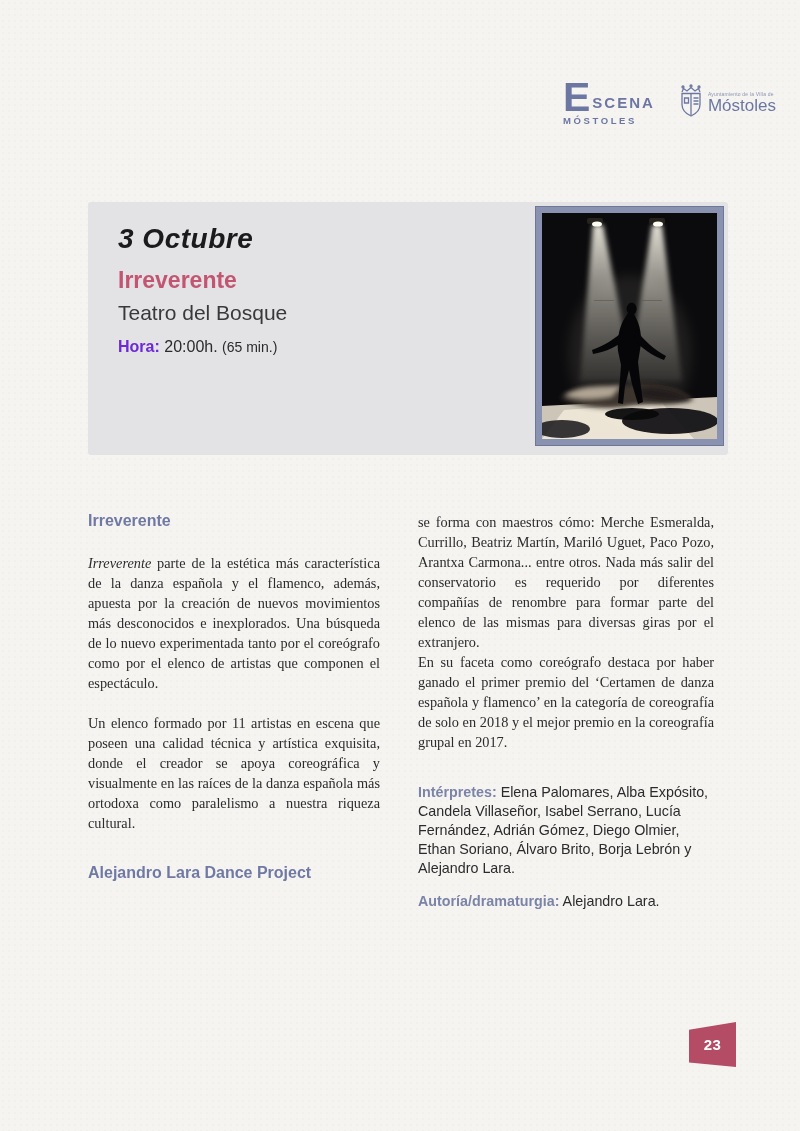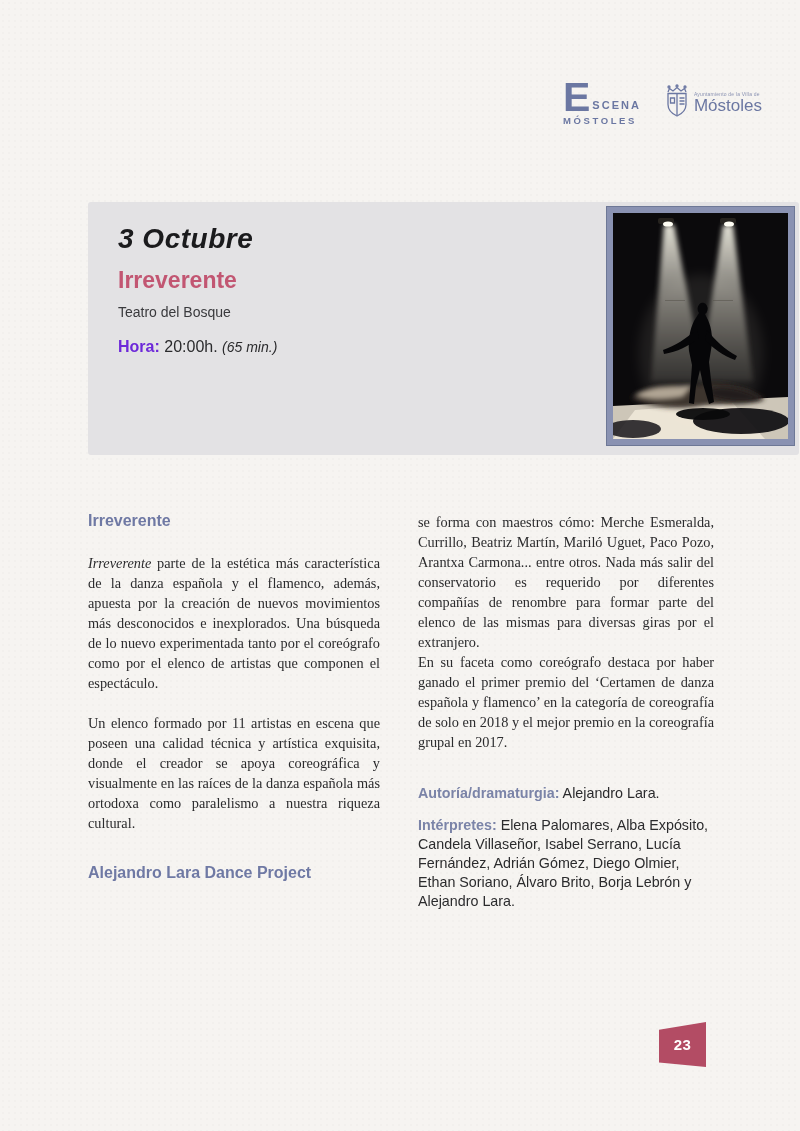--- a/index.html
+++ b/index.html
@@ -10,38 +10,38 @@
     background-image: radial-gradient(rgba(0,0,0,0.015) 1px, transparent 1px);
     background-size:6px 6px;
     color:#2b2b2d;
   }
 
   
   .logos { position:absolute; top:82px; left:563px; display:flex; gap:24px; align-items:flex-start; }
   .escena-logo { color:#6b77a2; }
   .e-row { display:flex; align-items:flex-end; }
   .big-e { font-size:41px; font-weight:bold; line-height:30px; }
-  .scena { font-size:11px; font-weight:bold; letter-spacing:2px; margin:0 0 1px 2px; }
+  .scena { font-size:15px; font-weight:bold; letter-spacing:2px; margin:0 0 1px 2px; }
   .mostoles-word { font-size:9.5px; font-weight:bold; letter-spacing:2.6px; margin-top:3px; }
   .city-logo { display:flex; gap:5px; align-items:center; margin-top:2px; }
   .city-text { display:flex; flex-direction:column; }
   .city-small { font-size:5px; color:#8a92b2; letter-spacing:0.2px; white-space:nowrap; }
   .city-name { font-size:17px; color:#6b77a2; line-height:18px; }
 
   
-  .event-card { position:absolute; left:88px; top:202px; width:711px; height:253px;
+  .event-card { position:absolute; left:88px; top:202px; width:640px; height:253px;
     background:#e3e2e4; border-radius:3px; }
   .card-info { position:absolute; left:30px; top:16px; width:380px; }
   .date { font-size:28px; font-style:italic; font-weight:bold; color:#1b1b1d; margin:4px 0 0; line-height:34px; letter-spacing:0.5px; }
   .card-title { font-size:23px; font-weight:bold; color:#c25672; margin:11px 0 0; line-height:26px; }
-  .venue { font-size:14px; color:#39393c; margin-top:9px; line-height:21px; }
+  .venue { font-size:21px; color:#39393c; margin-top:9px; line-height:21px; }
   .meta { font-size:16px; margin-top:0; line-height:22px; color:#2a2a2c; }
   .meta.first { margin-top:13px; }
   .meta .label { color:#6d28d9; font-weight:bold; }
-  .duration { font-style:italic; font-size:14px; }
+  .duration { font-size:14px; }
   .genre { font-size:14.5px; font-weight:bold; font-style:italic; color:#2e2e31; margin-top:13px; }
   .photo { position:absolute; right:5px; top:5px; width:187px; height:238px; margin:0;
     border:6px solid #8a92b2; box-sizing:border-box; background:#0b0a0c;
     box-shadow:0 0 0 1px #6e7896, inset 0 0 0 1px #5d6687; }
   .photo svg { display:block; width:100%; height:100%; }
 
   
   .columns { position:absolute; left:88px; top:512px; width:626px; display:flex; gap:38px; }
   .col { font-size:14.3px; line-height:20px; }
   .col.left { width:292px; }
@@ -49,21 +49,21 @@
   .col h3 { font-size:16px; color:#6f79a4; font-weight:bold; margin:0 0 23px; line-height:18px; }
   .col p { margin:0 0 20px; }
   .just { text-align:justify;font-family:Liberation Serif, serif; }
   .nomargin { margin:0 !important; }
   .aftergap { margin:0 0 31px !important; }
   .credit { margin:0 0 13px !important; }
   .credit .label { color:#7b84a8; font-weight:bold; }
   .interp { line-height:19px; }
 
   
-  .page-badge { position:absolute; left:659px; top:1022px; width:47px; height:45px;
+  .page-badge { position:absolute; left:689px; top:1022px; width:47px; height:45px;
     background:#b34c64; clip-path:polygon(0 17%, 100% 0, 100% 100%, 0 90%);
     color:#ffffff; display:flex; align-items:center; justify-content:center;
     font-size:15px; font-weight:bold; letter-spacing:0.5px; }
 </style>
 </head>
 <body>
 
 <div class="page">
 
   <header class="logos">
@@ -149,22 +149,22 @@
   <section class="columns">
     <div class="col left">
       <h3>Irreverente</h3>
       <p class="just"><em>Irreverente</em><span> parte de la estética más característica de la danza española y el flamenco, además, apuesta por la creación de nuevos movimientos más desconocidos e inexplorados. Una búsqueda de lo nuevo experimentada tanto por el coreógrafo como por el elenco de artistas que componen el espectáculo.</span></p>
       <p class="just aftergap">Un elenco formado por 11 artistas en escena que poseen una calidad técnica y artística exquisita, donde el creador se apoya coreográfica y visualmente en las raíces de la danza española más ortodoxa como paralelismo a nuestra riqueza cultural.</p>
       <h3>Alejandro Lara Dance Project</h3>
     </div>
     <div class="col right">
       <p class="just nomargin">se forma con maestros cómo: Merche Esmeralda, Currillo, Beatriz Martín, Mariló Uguet, Paco Pozo, Arantxa Carmona... entre otros. Nada más salir del conservatorio es requerido por diferentes compañías de renombre para formar parte del elenco de las mismas para diversas giras por el extranjero.</p>
       <p class="just aftergap">En su faceta como coreógrafo destaca por haber ganado el primer premio del ‘Certamen de danza española y flamenco’ en la categoría de coreografía de solo en 2018 y el mejor premio en la coreografía grupal en 2017.</p>
+      <p class="credit interp"><span class="label">Intérpretes:</span><span> Elena Palomares, Alba Expósito, Candela Villaseñor, Isabel Serrano, Lucía Fernández, Adrián Gómez, Diego Olmier, Ethan Soriano, Álvaro Brito, Borja Lebrón y Alejandro Lara.</span></p>
       <p class="credit"><span class="label">Autoría/dramaturgia:</span><span> Alejandro Lara.</span></p>
-      <p class="credit interp"><span class="label">Intérpretes:</span><span> Elena Palomares, Alba Expósito, Candela Villaseñor, Isabel Serrano, Lucía Fernández, Adrián Gómez, Diego Olmier, Ethan Soriano, Álvaro Brito, Borja Lebrón y Alejandro Lara.</span></p>
     </div>
   </section>
 
   <div class="page-badge">
     <span>23</span>
   </div>
 
 </div>
 
 </body></html>

